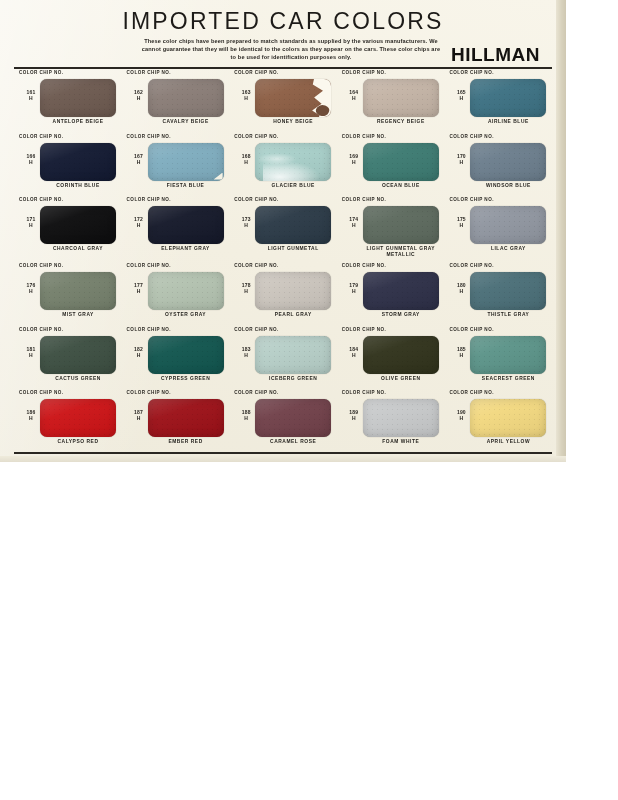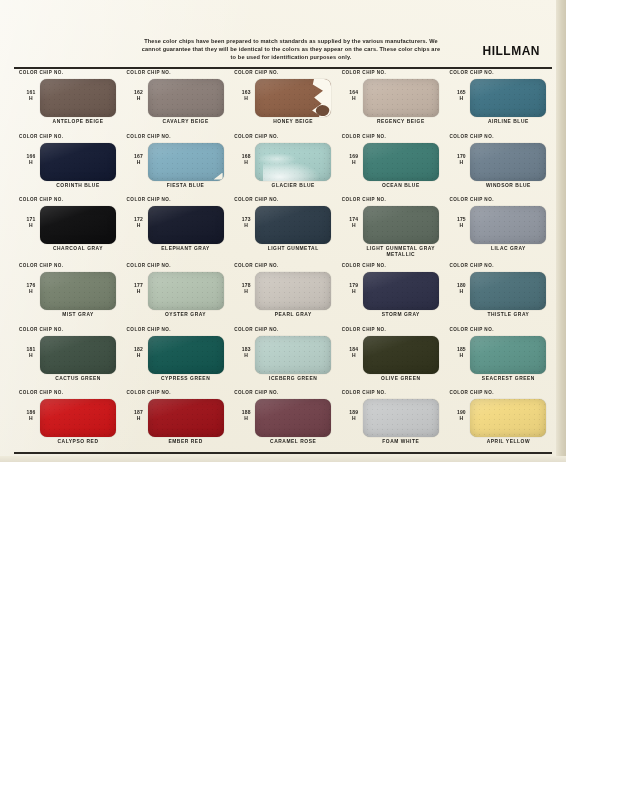--- a/index.html
+++ b/index.html
@@ -35,21 +35,21 @@
     font-size:23px;letter-spacing:2.2px;color:#1d1b18;
     font-weight:400;font-family:"Liberation Sans", sans-serif;
   }
   .subtitle{
     position:absolute;left:141px;top:37px;width:300px;
     font-size:5.6px;line-height:8.2px;color:#2b2824;
     font-weight:bold;text-align:center;letter-spacing:.15px;
   }
   .brand{
     position:absolute;right:26px;top:44px;
-    font-size:12px;font-weight:bold;letter-spacing:.5px;color:#141210;
+    font-size:19px;font-weight:bold;letter-spacing:.5px;color:#141210;
     font-family:"Liberation Sans", sans-serif;
   }
   .rule-top{
     position:absolute;left:14px;top:67px;width:538px;height:1.6px;
     background:#2a2722;
   }
   .rule-bottom{
     position:absolute;left:14px;top:452px;width:538px;height:1.6px;
     background:#2a2722;
   }
@@ -120,20 +120,21 @@
   }
   .name .l2{display:block;}
 </style>
 </head>
 <body>
 
 <div id="page">
 
   <div class="card">
 
+    <div class="title">IMPORTED CAR COLORS</div>
     <div class="subtitle">These color chips have been prepared to match standards as supplied by the various manufacturers. We cannot guarantee that they will be identical to the colors as they appear on the cars. These color chips are to be used for identification purposes only.</div>
     <div class="brand">HILLMAN</div>
 
     <div class="rule-top"></div>
 
     <div class="grid" id="grid">
         <div class="row">
           <div class="cell" style="left: 0px;">
             <div class="hdr">COLOR CHIP NO.</div>
             <div class="num">161</div>

